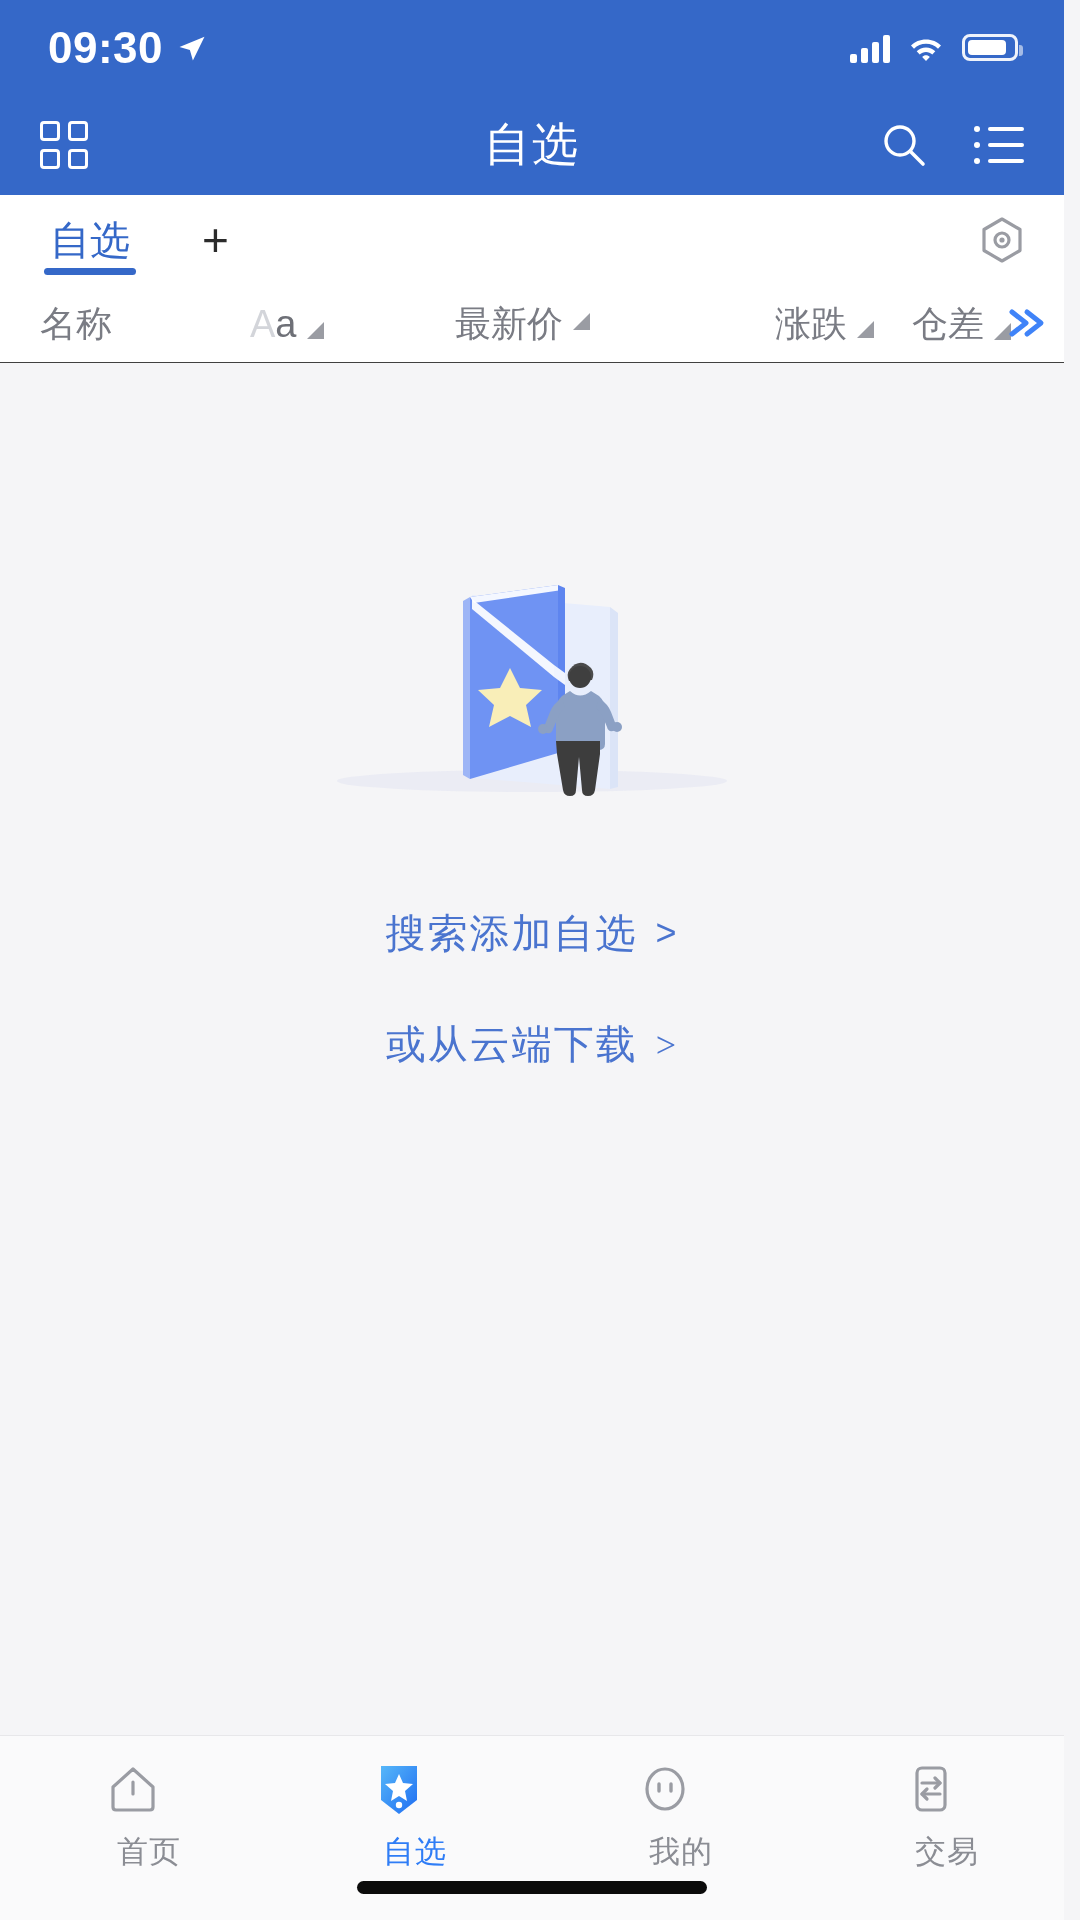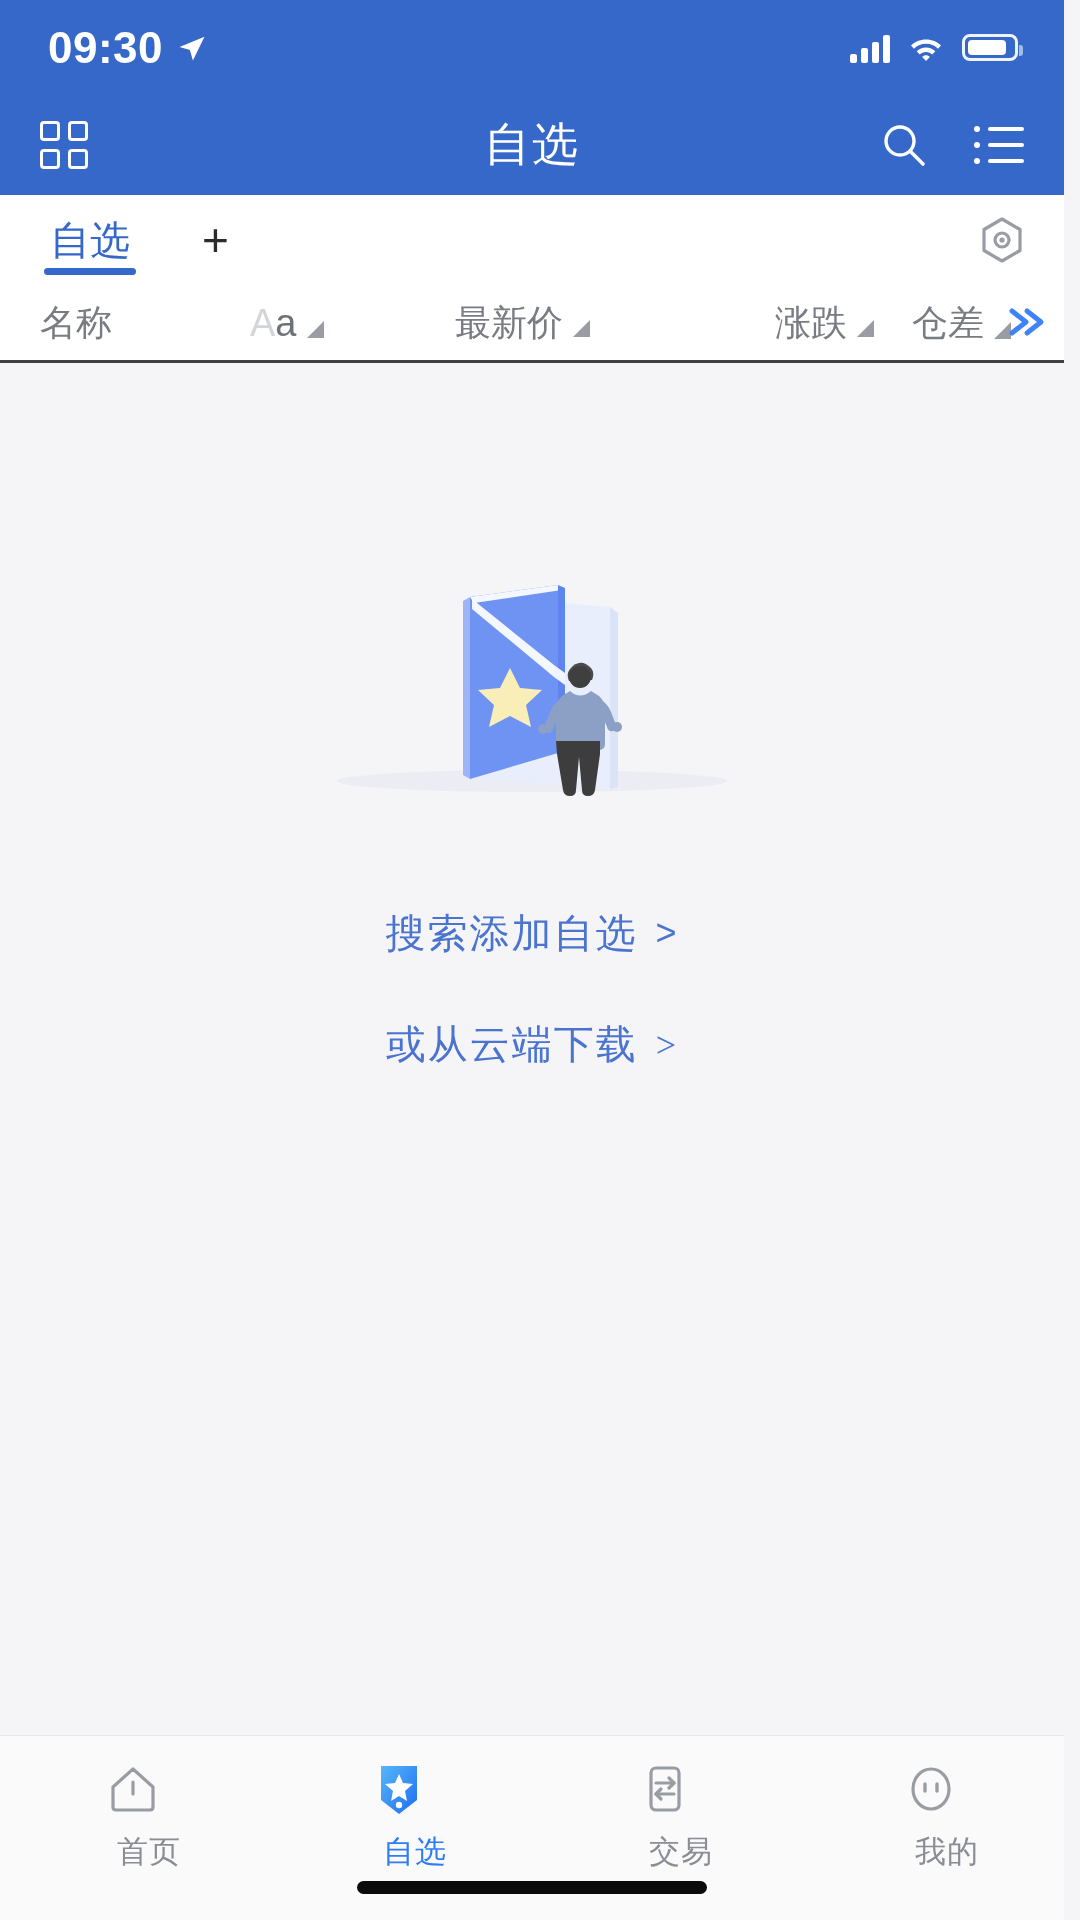--- a/index.html
+++ b/index.html
@@ -65,33 +65,33 @@
     position:absolute; left:0; right:0; bottom:10px; height:7px;
     background:#3568c8; border-radius:4px;
   }
   .tab-add { font-size:46px; color:#2b2b2b; line-height:1; font-weight:400; padding:0 10px; }
   .tab-eye { margin-left:auto; width:52px; height:52px; }
 
   
   .colhead {
     height:78px; background:#fff; flex:0 0 auto;
     display:flex; align-items:center; position:relative;
-    border-bottom:3px solid #404040;
+    border-bottom:1px solid #404040;
   }
   .col { display:flex; align-items:flex-end; gap:10px; position:absolute; }
   .col-txt { font-size:36px; color:#7a7c84; line-height:1; }
   .col-aa { font-size:38px; line-height:1; color:#6e7077; }
   .col-aa .a-big { color:#d3d5da; }
   .tri {
     width:0;height:0;border-left:17px solid transparent;
     border-bottom:17px solid #9a9ca3; margin-bottom:4px;
   }
   .c-name { left:40px; }
   .c-aa   { left:250px; }
-  .c-price{ left:455px; }
+  .c-price{ left:455px;align-items:center; }
   .c-chg  { left:775px; }
   .c-pos  { right:20px; }
   .dblchev { position:relative; width:50px; height:34px; margin-bottom:0; }
   .dblchev .tri-g {
     position:absolute; left:0; bottom:2px; width:0;height:0;
     border-left:17px solid transparent; border-bottom:17px solid #9a9ca3;
   }
   .dblchev svg { position:absolute; right:-4px; top:-2px; }
 
   
@@ -277,36 +277,36 @@
           <circle cx="28" cy="45" r="3.2" fill="#ffffff"></circle>
         </svg>
       </span>
       <span class="nav-label">自选</span>
     </div>
 
 
     <div class="nav-item">
       <span class="nav-ic">
         <svg width="56" height="56" viewBox="0 0 56 56">
+          <ellipse cx="28" cy="28" rx="18" ry="20" fill="none" stroke="#9a9ca3" stroke-width="3.2"></ellipse>
+          <line x1="22" y1="23" x2="22" y2="30" stroke="#9a9ca3" stroke-width="3.4" stroke-linecap="round"></line>
+          <line x1="34" y1="23" x2="34" y2="30" stroke="#9a9ca3" stroke-width="3.4" stroke-linecap="round"></line>
+        </svg>
+      </span>
+      <span class="nav-label">我的</span>
+    </div>
+
+    <div class="nav-item">
+      <span class="nav-ic">
+        <svg width="56" height="56" viewBox="0 0 56 56">
           <rect x="14" y="7" width="28" height="42" rx="5" fill="none" stroke="#9a9ca3" stroke-width="3.2"></rect>
           <line x1="19" y1="22" x2="37" y2="22" stroke="#9a9ca3" stroke-width="3.2" stroke-linecap="round"></line>
           <polyline points="32,17 37,22 32,27" fill="none" stroke="#9a9ca3" stroke-width="3.2" stroke-linecap="round" stroke-linejoin="round"></polyline>
           <line x1="19" y1="33" x2="37" y2="33" stroke="#9a9ca3" stroke-width="3.2" stroke-linecap="round"></line>
           <polyline points="24,28 19,33 24,38" fill="none" stroke="#9a9ca3" stroke-width="3.2" stroke-linecap="round" stroke-linejoin="round"></polyline>
         </svg>
       </span>
       <span class="nav-label">交易</span>
     </div>
-
-    <div class="nav-item">
-      <span class="nav-ic">
-        <svg width="56" height="56" viewBox="0 0 56 56">
-          <ellipse cx="28" cy="28" rx="18" ry="20" fill="none" stroke="#9a9ca3" stroke-width="3.2"></ellipse>
-          <line x1="22" y1="23" x2="22" y2="30" stroke="#9a9ca3" stroke-width="3.4" stroke-linecap="round"></line>
-          <line x1="34" y1="23" x2="34" y2="30" stroke="#9a9ca3" stroke-width="3.4" stroke-linecap="round"></line>
-        </svg>
-      </span>
-      <span class="nav-label">我的</span>
-    </div>
   </div>
 
   <div class="homebar"></div>
 </div>
 
 </body></html>

